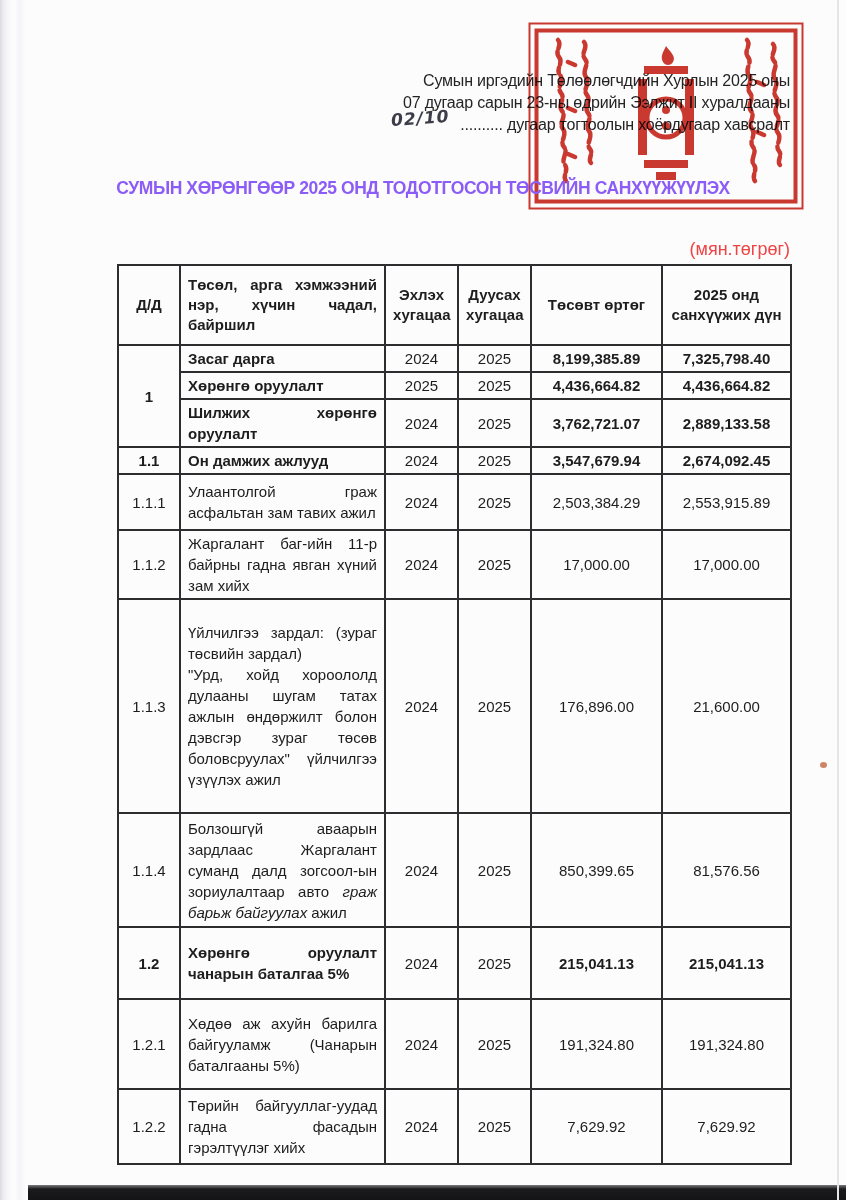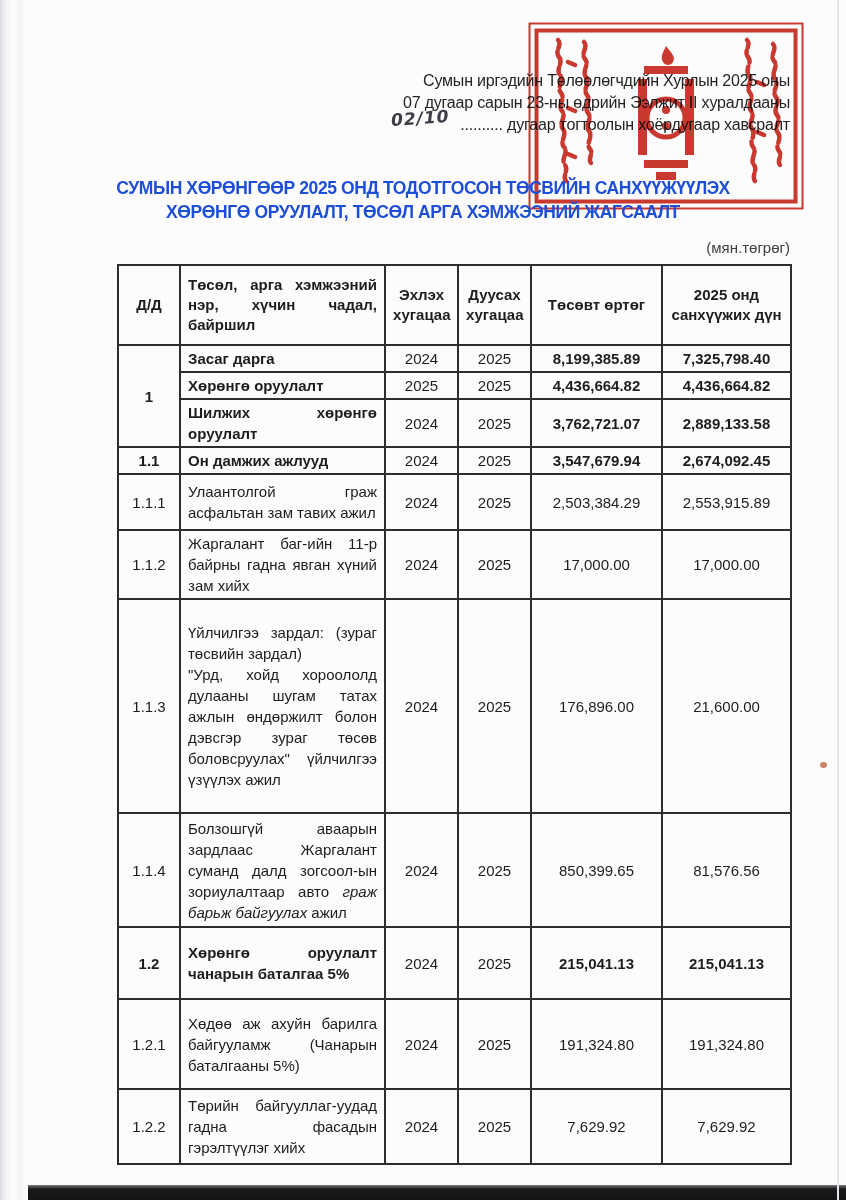--- a/index.html
+++ b/index.html
@@ -46,25 +46,25 @@
   
   .stamp{
     position:absolute;left:528px;top:22px;width:276px;height:188px;
     color:var(--stamp,#c8281e);
     mix-blend-mode:multiply;opacity:.92;
   }
   
   .title{
     position:absolute;top:176px;left:40px;right:40px;
     text-align:center;font-weight:bold;font-size:17.5px;line-height:24px;
-    letter-spacing:-0.4px;color:#1d4ed8;
+    letter-spacing:-0.4px;color:#8b5cf6;
   }
   .unit-note{
     position:absolute;top:239px;right:56px;
-    font-size:15px;color:#404040;
+    font-size:18px;color:#ef4444;
   }
   
   table.doc{
     position:absolute;left:117px;top:264px;
     border-collapse:collapse;table-layout:fixed;width:673px;
     font-size:15px;color:#1d1d1d;
   }
   table.doc td,table.doc th{
     border:2px solid #2d2d2f;
     padding:2px 7px;
@@ -125,21 +125,20 @@
         <rect x="128" y="150" width="20" height="8"></rect>
         <circle cx="138" cy="96" r="19" fill="none" stroke="currentColor" stroke-width="5"></circle>
         <circle cx="138" cy="88" r="4"></circle>
         <circle cx="138" cy="104" r="4"></circle>
       </g>
     </svg>
   </div>
 
   <div class="title">
     <span class="blk">СУМЫН  ХӨРӨНГӨӨР 2025 ОНД ТОДОТГОСОН ТӨСВИЙН САНХҮҮЖҮҮЛЭХ</span>
-    <span class="blk">ХӨРӨНГӨ ОРУУЛАЛТ, ТӨСӨЛ АРГА ХЭМЖЭЭНИЙ  ЖАГСААЛТ</span>
   </div>
   <div class="unit-note">(мян.төгрөг)</div>
 
   <table class="doc">
     <colgroup>
       <col style="width:62px">
         <col style="width:205px">
         <col style="width:73px">
       <col style="width:73px">
         <col style="width:131px">

